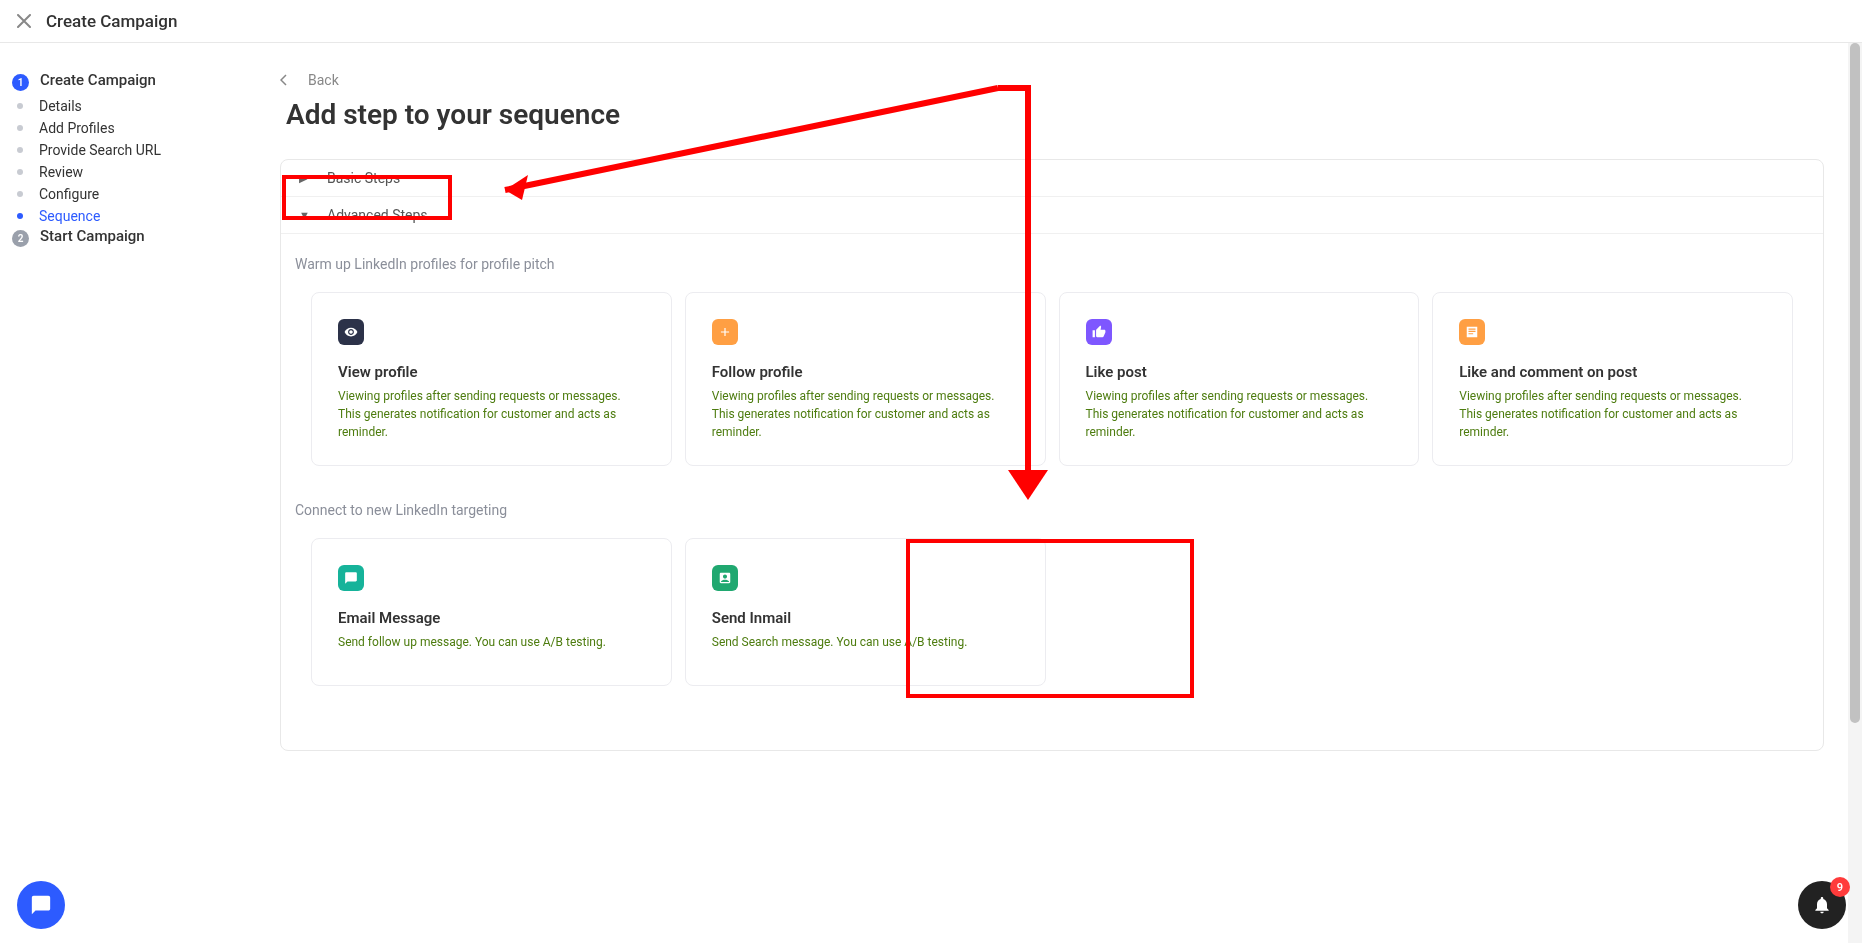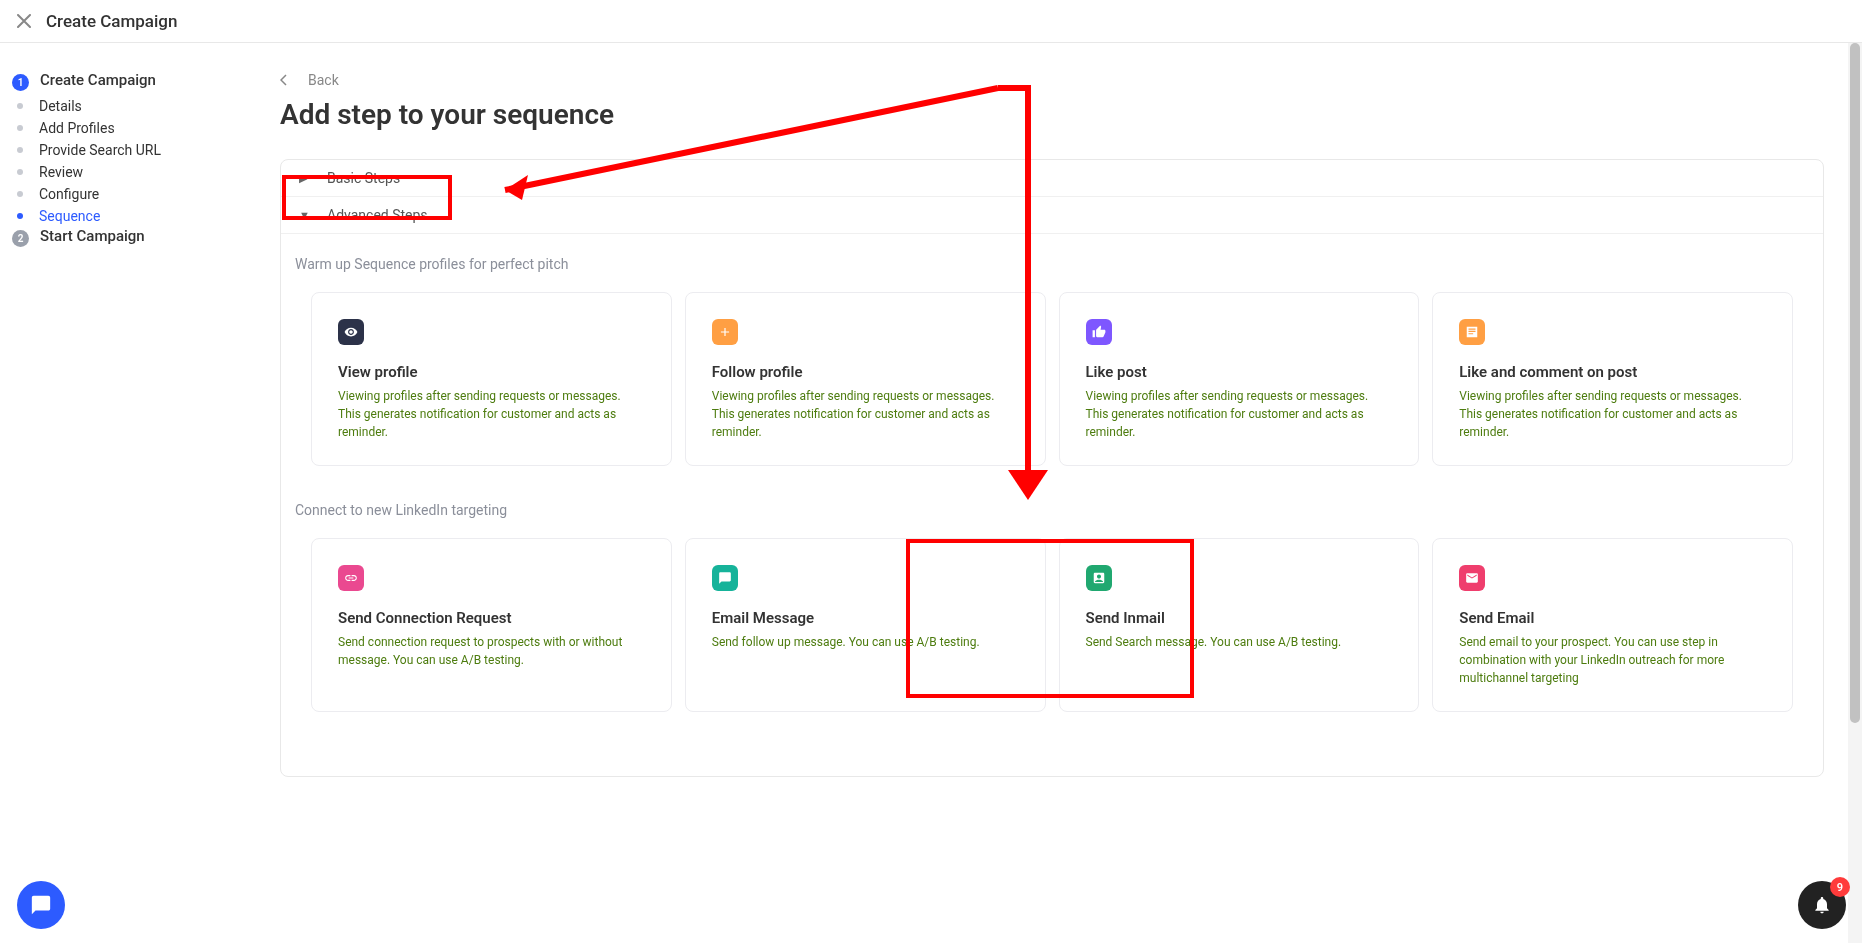--- a/index.html
+++ b/index.html
@@ -18,21 +18,21 @@
 .step-main { margin-left: 11px; font-size: 15px; font-weight: 500; color: #333; }
 .sub-steps { margin-left: 0; }
 .sub-step { display: flex; align-items: center; padding: 3px 0; }
 .dot { width: 6px; height: 6px; border-radius: 50%; background: #c8cbd2; margin: 0 16px 0 5px; flex-shrink: 0; }
 .dot.active { background: #2d5bff; }
 .sub-step-label { font-size: 14px; color: #333; }
 .sub-step-label.active { color: #2d5bff; }
 
 .main { flex: 1; padding: 28px 38px 0 100px; overflow-y: auto; }
 .back-link { display: inline-flex; align-items: center; color: #888; font-size: 14px; cursor: pointer; }
-.page-title { font-size: 28px; font-weight: 600; color: #333; margin-top: 8px; margin-bottom: 28px; }
+.page-title { font-size: 28px; font-weight: 600; color: #333; margin-top: 8px; margin-bottom: 28px; margin-left: 6px; }
 
 .panel { border: 1px solid #e8e8e8; border-radius: 8px; background: #fff; }
 .panel-header { display: flex; align-items: center; padding: 10px 18px; border-bottom: 1px solid #f0f0f0; cursor: pointer; }
 .panel-header:last-of-type { border-bottom: none; }
 .chevron { width: 14px; display: inline-block; color: #666; font-size: 11px; }
 .panel-title { font-size: 14px; color: #555; margin-left: 14px; }
 .panel-body { padding: 22px 14px 28px 14px; }
 
 .section-label { font-size: 14px; color: #8b8f9a; margin-bottom: 20px; }
 
@@ -127,21 +127,21 @@
     <div class="panel">
       <div class="panel-header">
         <span class="chevron">▶</span>
         <span class="panel-title">Basic Steps</span>
       </div>
       <div class="panel-header">
         <span class="chevron">▼</span>
         <span class="panel-title">Advanced Steps</span>
       </div>
       <div class="panel-body">
-        <div class="section-label">Warm up Sequence profiles for perfect pitch</div>
+        <div class="section-label">Warm up LinkedIn profiles for profile pitch</div>
         <div class="cards" id="cards1">
             <div class="card">
               <div class="card-icon ic-darkblue">
                 <svg viewBox="0 0 24 24">
                   <path fill="#fff" d="M12 4.5C7 4.5 2.73 7.61 1 12c1.73 4.39 6 7.5 11 7.5s9.27-3.11 11-7.5c-1.73-4.39-6-7.5-11-7.5zM12 17c-2.76 0-5-2.24-5-5s2.24-5 5-5 5 2.24 5 5-2.24 5-5 5zm0-8c-1.66 0-3 1.34-3 3s1.34 3 3 3 3-1.34 3-3-1.34-3-3-3z"></path>
                 </svg>
               </div>
               <div class="card-title">View profile</div>
               <div class="card-desc">Viewing profiles after sending requests or messages. This generates notification for customer and acts as reminder.</div>
             </div>
@@ -169,54 +169,36 @@
                   <path fill="#fff" d="M3 3h18v18H3V3zm3 3v2h12V6H6zm0 4v2h12v-2H6zm0 4v2h8v-2H6z"></path>
                 </svg>
               </div>
               <div class="card-title">Like and comment on post</div>
               <div class="card-desc">Viewing profiles after sending requests or messages. This generates notification for customer and acts as reminder.</div>
             </div>
           </div>
         <div class="section-label">Connect to new LinkedIn targeting</div>
         <div class="cards" id="cards2">
             <div class="card">
-              <div class="card-icon ic-hotpink">
-                <svg viewBox="0 0 24 24">
-                  <path fill="#fff" d="M3.9 12c0-1.71 1.39-3.1 3.1-3.1h4V7H7c-2.76 0-5 2.24-5 5s2.24 5 5 5h4v-1.9H7c-1.71 0-3.1-1.39-3.1-3.1zM8 13h8v-2H8v2zm9-6h-4v1.9h4c1.71 0 3.1 1.39 3.1 3.1s-1.39 3.1-3.1 3.1h-4V17h4c2.76 0 5-2.24 5-5s-2.24-5-5-5z"></path>
-                </svg>
-              </div>
-              <div class="card-title">Send Connection Request</div>
-              <div class="card-desc">Send connection request to prospects with or without message. You can use A/B testing.</div>
-            </div>
-            <div class="card">
               <div class="card-icon ic-teal">
                 <svg viewBox="0 0 24 24">
                   <path fill="#fff" d="M20 2H4c-1.1 0-2 .9-2 2v18l4-4h14c1.1 0 2-.9 2-2V4c0-1.1-.9-2-2-2z"></path>
                 </svg>
               </div>
               <div class="card-title">Email Message</div>
               <div class="card-desc">Send follow up message. You can use A/B testing.</div>
             </div>
             <div class="card">
               <div class="card-icon ic-green2">
                 <svg viewBox="0 0 24 24">
                   <path fill="#fff" d="M19 3H5c-1.1 0-2 .9-2 2v14c0 1.1.9 2 2 2h14c1.1 0 2-.9 2-2V5c0-1.1-.9-2-2-2zm-7 3c1.93 0 3.5 1.57 3.5 3.5S13.93 13 12 13s-3.5-1.57-3.5-3.5S10.07 6 12 6zm7 13H5v-.23c0-.62.28-1.2.76-1.58C7.47 15.82 9.64 15 12 15s4.53.82 6.24 2.19c.48.38.76.97.76 1.58V19z"></path>
                 </svg>
               </div>
               <div class="card-title">Send Inmail</div>
               <div class="card-desc">Send Search message. You can use A/B testing.</div>
-            </div>
-            <div class="card">
-              <div class="card-icon ic-pinkred">
-                <svg viewBox="0 0 24 24">
-                  <path fill="#fff" d="M20 4H4c-1.1 0-2 .9-2 2v12c0 1.1.9 2 2 2h16c1.1 0 2-.9 2-2V6c0-1.1-.9-2-2-2zm0 4l-8 5-8-5V6l8 5 8-5v2z"></path>
-                </svg>
-              </div>
-              <div class="card-title">Send Email</div>
-              <div class="card-desc">Send email to your prospect. You can use step in combination with your LinkedIn outreach for more multichannel targeting</div>
             </div>
           </div>
       </div>
     </div>
   </div>
 </div>
 
 <div class="annot-box1 annot-box-adv"></div>
 <div class="annot-box1 annot-box-card"></div>
 <svg class="annot-arrow" style="left:0;top:0;width:1862px;height:943px;">

